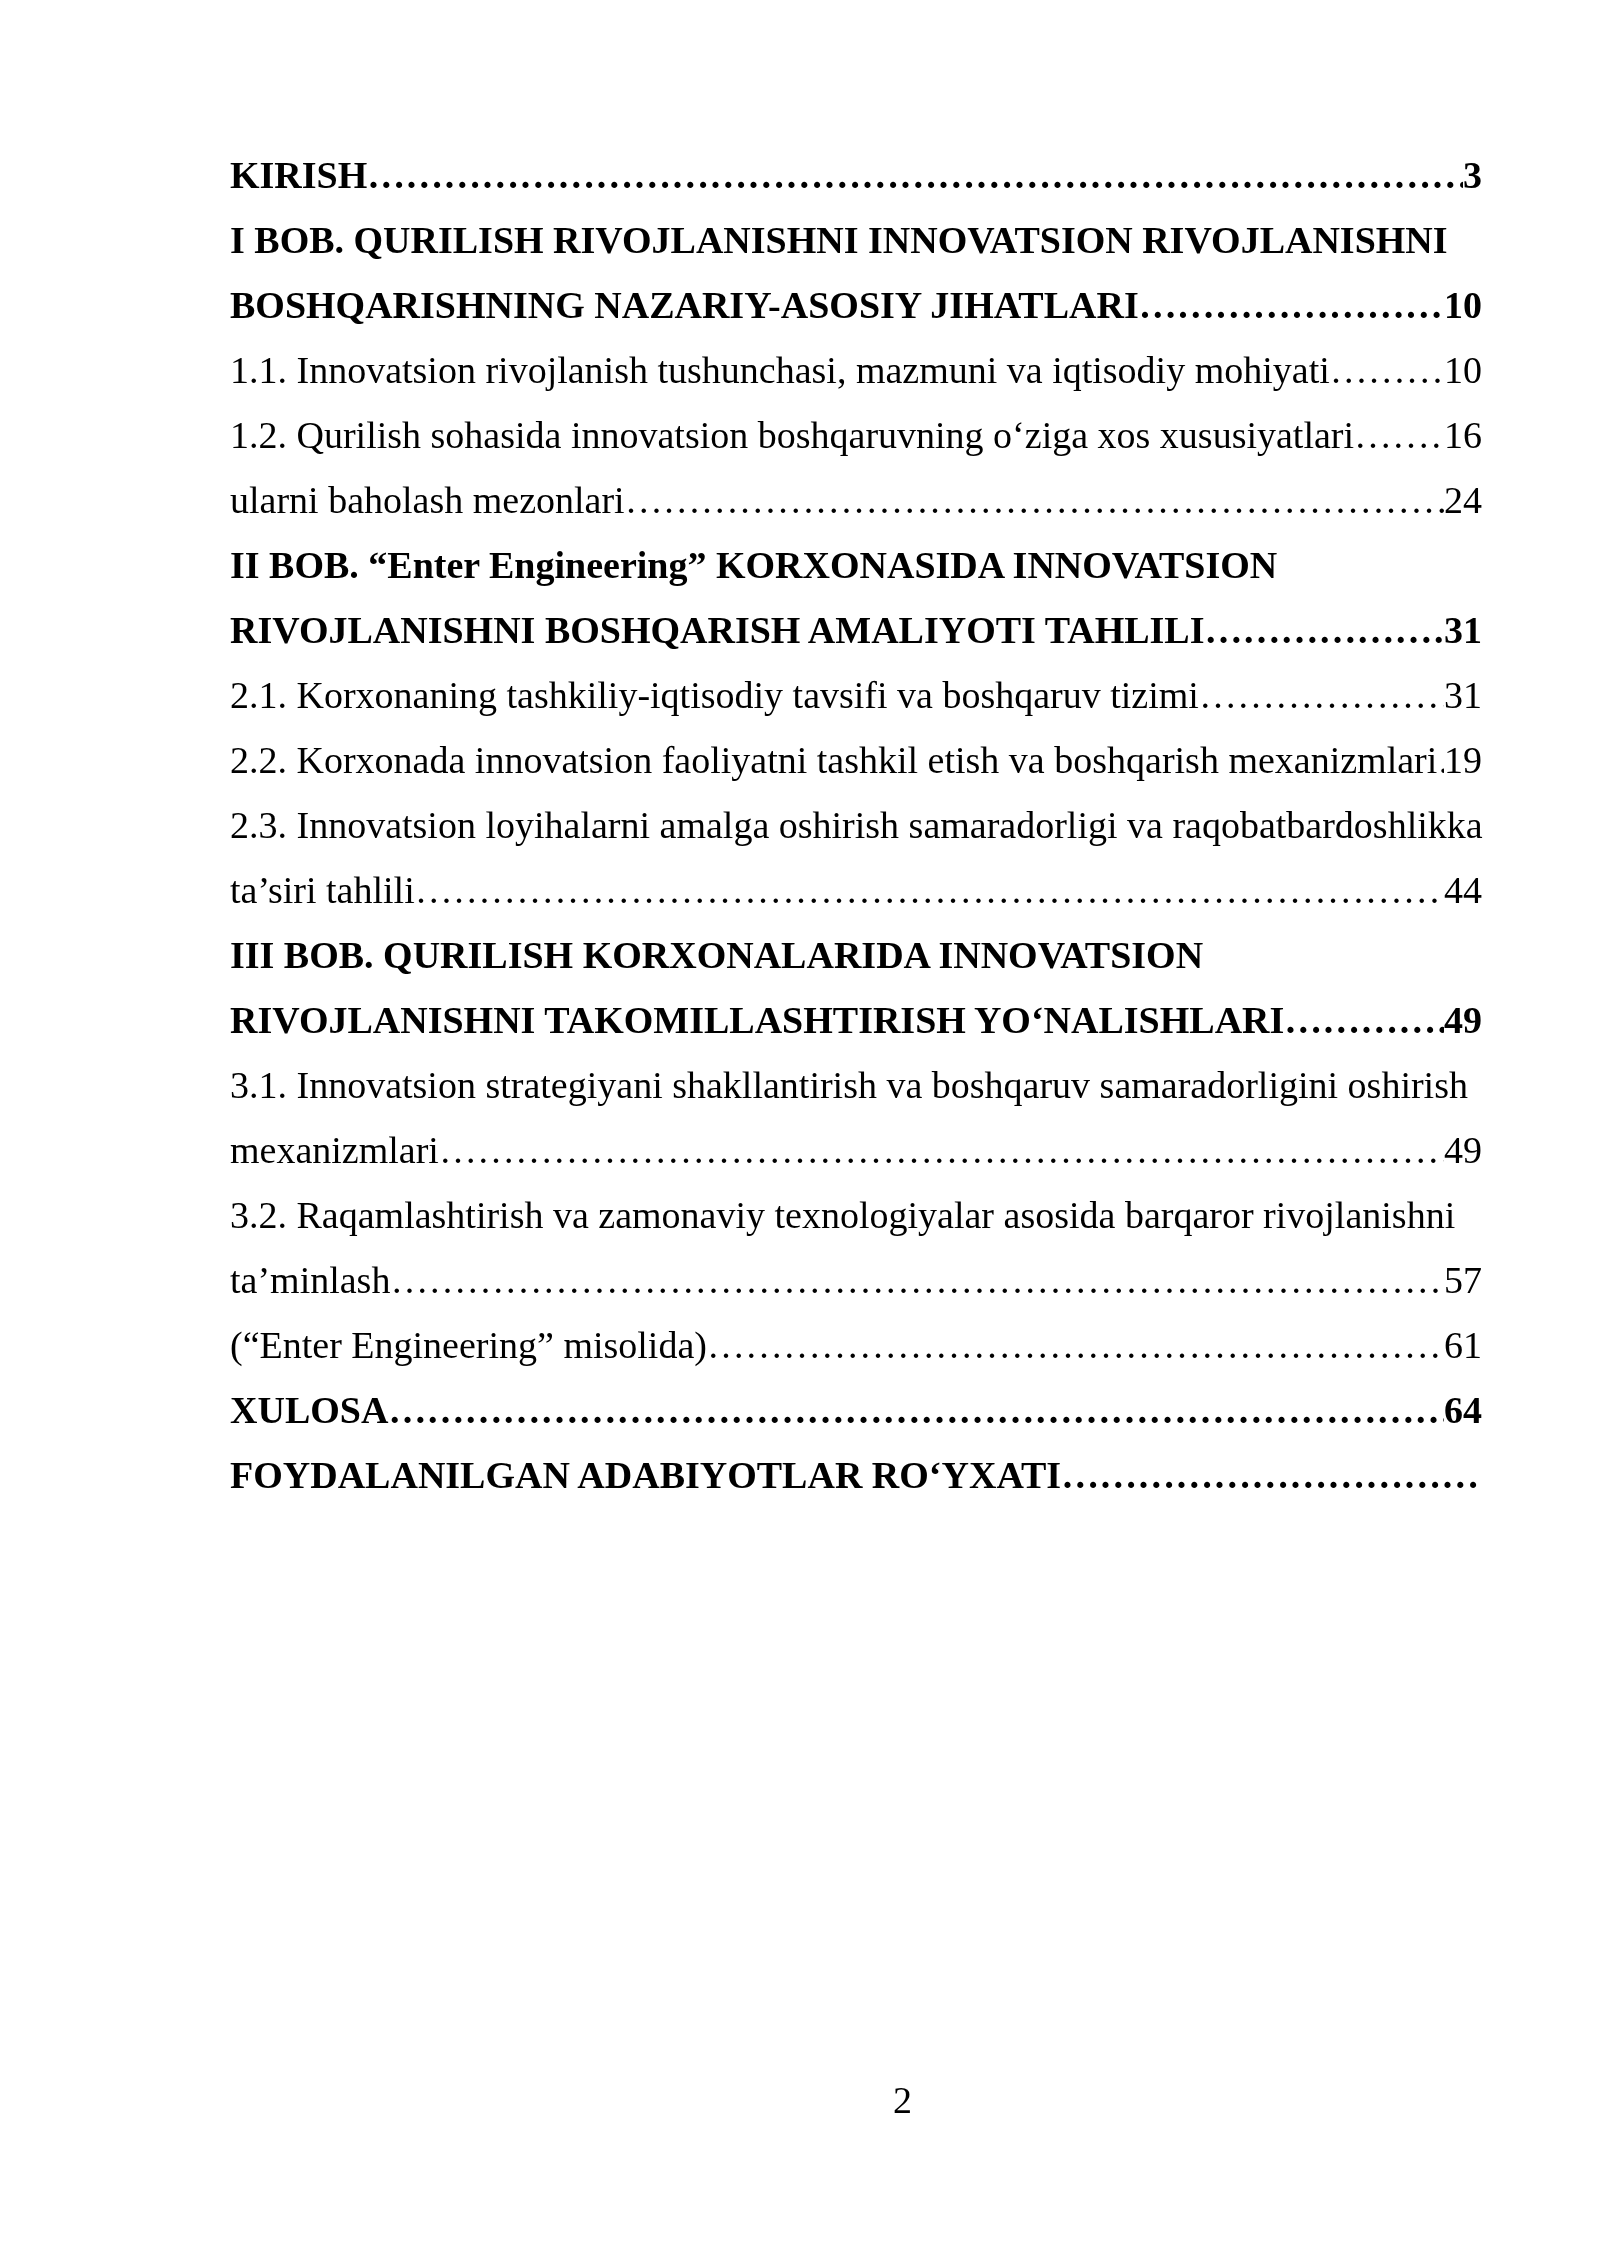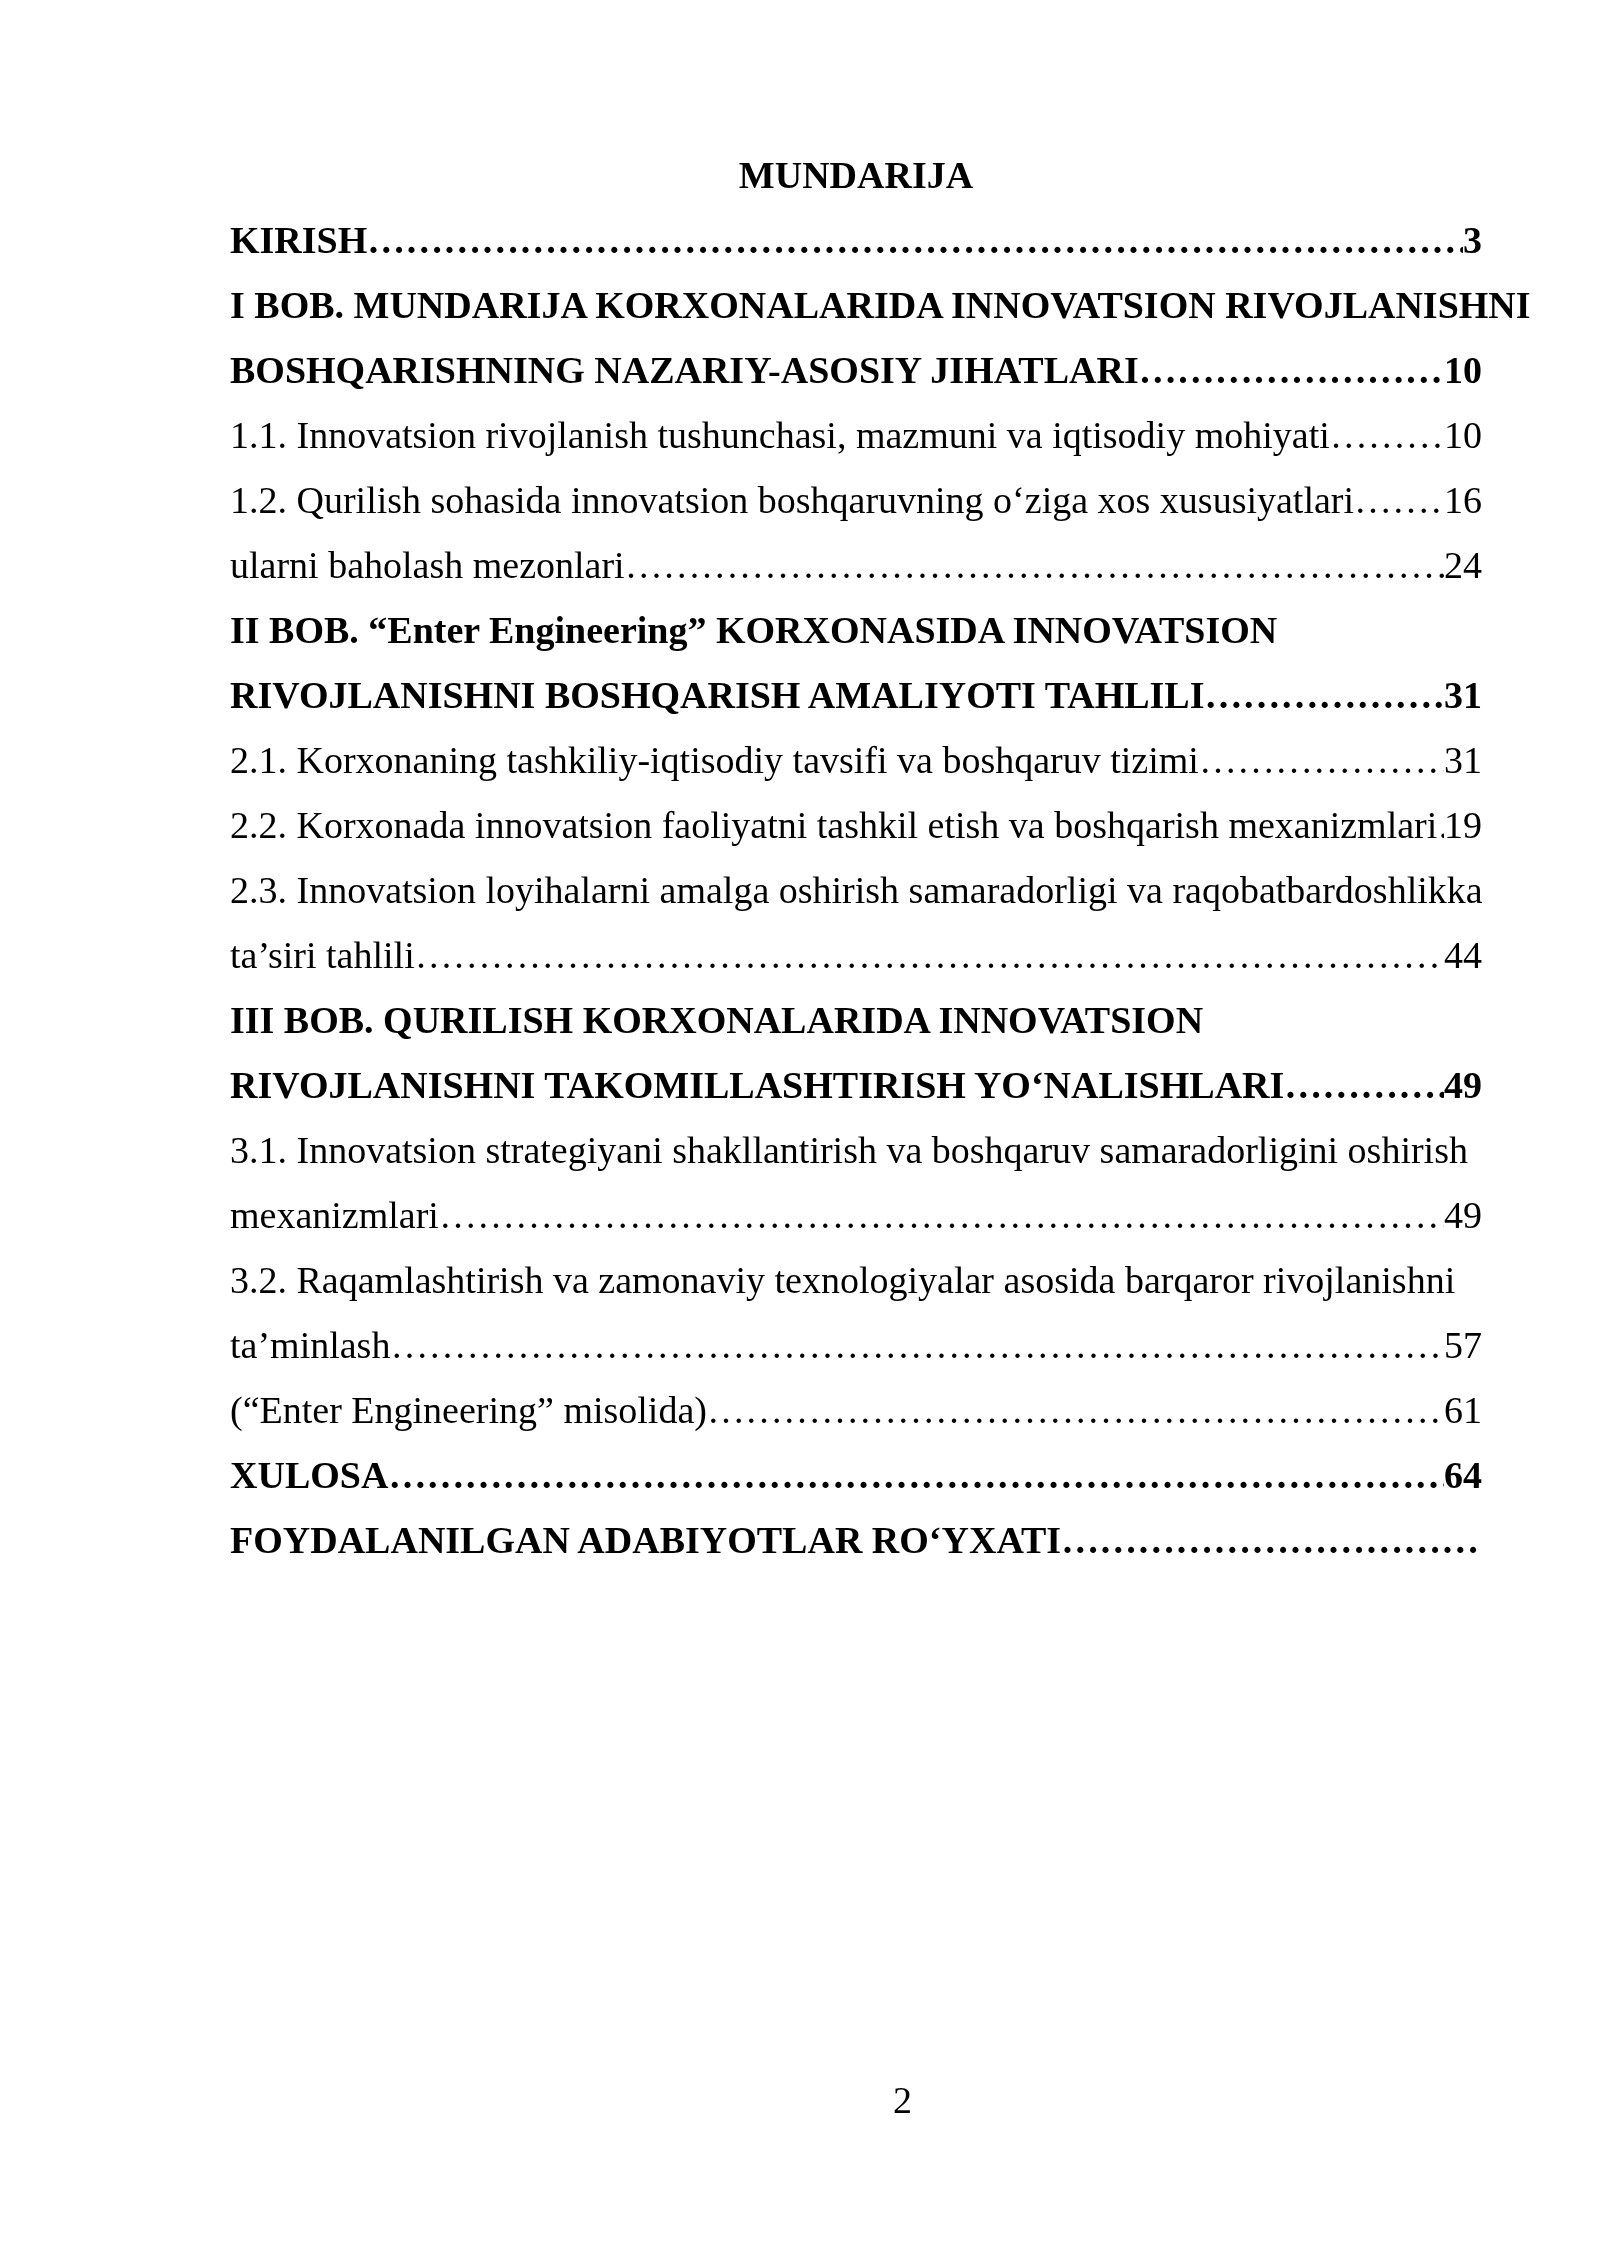--- a/index.html
+++ b/index.html
@@ -55,29 +55,28 @@
     left: 893px;
     top: 2068px;
     line-height: 65px;
   }
 </style>
 </head>
 <body>
 
 <div class="document-page">
   <div class="content">
-    <div class="doc-title">MUNDARIJA</div>
     <div id="toc-list">
         <div class="toc-row bold">
     <span class="t">KIRISH</span>
     <span class="leader">………………………………………………………………………………………………………………………………………………</span>
     <span class="pg">3</span>
   </div>
         <div class="toc-row bold">
-    <span class="t">I BOB. MUNDARIJA KORXONALARIDA INNOVATSION RIVOJLANISHNI</span>
+    <span class="t">I BOB. QURILISH RIVOJLANISHNI INNOVATSION RIVOJLANISHNI</span>
 
   </div>
         <div class="toc-row bold">
     <span class="t">BOSHQARISHNING NAZARIY-ASOSIY JIHATLARI</span>
     <span class="leader">………………………………………………………………………………………………………………………………………………</span>
     <span class="pg">10</span>
   </div>
         <div class="toc-row">
     <span class="t">1.1. Innovatsion rivojlanish tushunchasi, mazmuni va iqtisodiy mohiyati</span>
     <span class="leader">………………………………………………………………………………………………………………………………………………</span>

